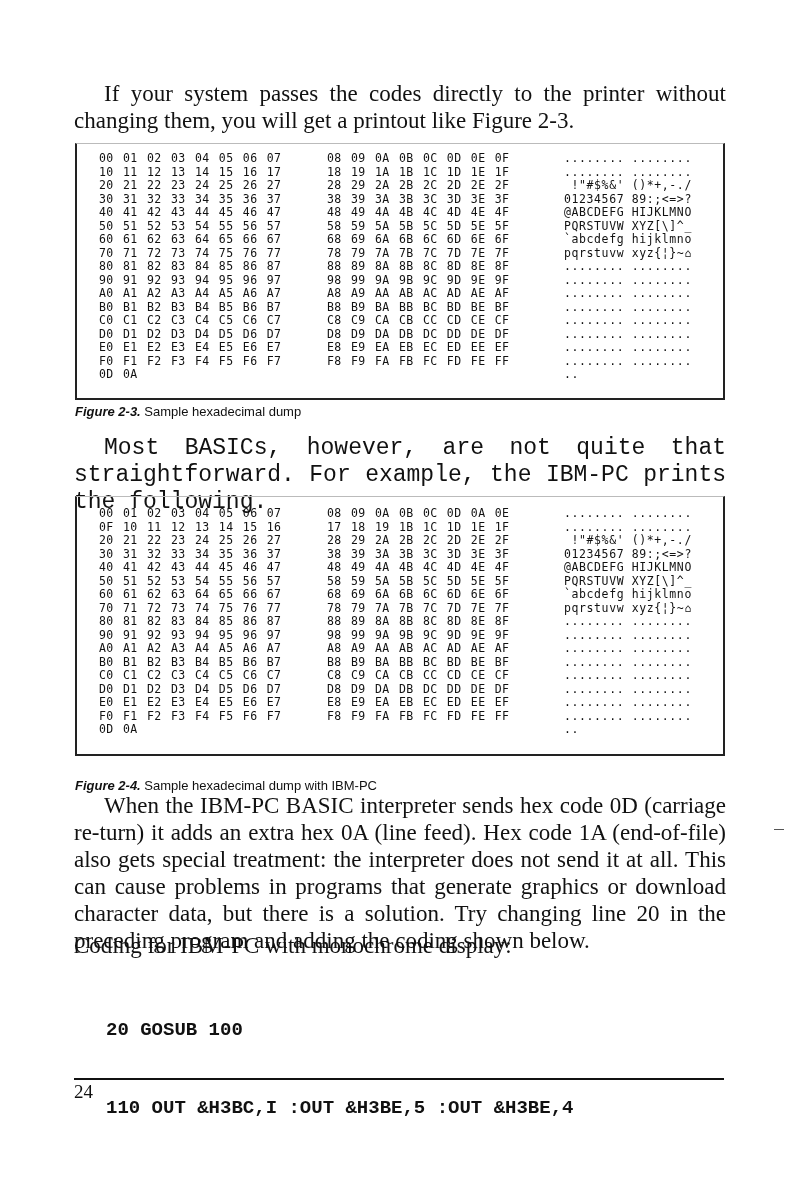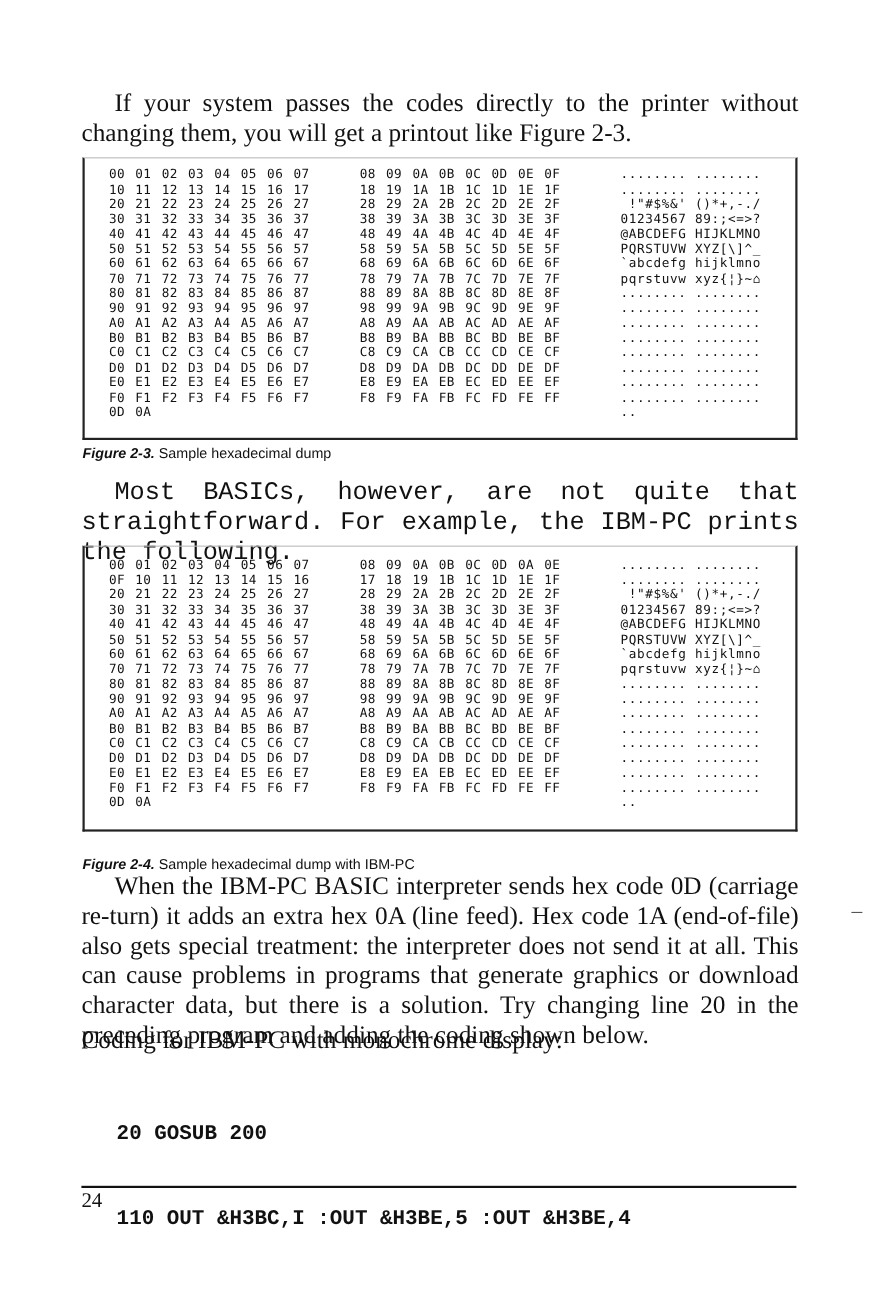--- a/index.html
+++ b/index.html
@@ -46,19 +46,19 @@
   <div class="ascii mono" style="top:10px;" id="fig24ascii"><div class="row">........ ........</div><div class="row">........ ........</div><div class="row"> !"#$%&amp;' ()*+,-./</div><div class="row">01234567 89:;&lt;=&gt;?</div><div class="row">@ABCDEFG HIJKLMNO</div><div class="row">PQRSTUVW XYZ[\]^_</div><div class="row">`abcdefg hijklmno</div><div class="row">pqrstuvw xyz{¦}~⌂</div><div class="row">........ ........</div><div class="row">........ ........</div><div class="row">........ ........</div><div class="row">........ ........</div><div class="row">........ ........</div><div class="row">........ ........</div><div class="row">........ ........</div><div class="row">........ ........</div><div class="row">..</div></div>
 </div>
 <div class="caption sans" style="top:762px;margin-top:16px;"><b>Figure 2-4.</b><span> Sample hexadecimal dump with IBM-PC</span></div>
 
 <div class="para serif" style="top:792px;"><span class="indent"></span><span>When the IBM-PC BASIC interpreter sends hex code 0D (carriage re-turn) it adds an extra hex 0A (line feed). Hex code 1A (end-of-file) also gets special treatment: the interpreter does not send it at all. This can cause problems in programs that generate graphics or download character data, but there is a solution. Try changing line 20 in the preceding program and adding the coding shown below.</span></div>
 <div class="margin-mark"></div>
 
 <div class="para serif" style="top:932px;"><span>Coding for IBM-PC with monochrome display:</span></div>
 
 <div class="code" style="top:965px;">
-  <div>20 GOSUB 200</div>
+  <div>20 GOSUB 100</div>
   <div>110 OUT &amp;H3BC,I :OUT &amp;H3BE,5 :OUT &amp;H3BE,4</div>
   
 </div>
 
 <div class="rule"></div>
 <div class="pagenum serif">24</div>
 
 </body></html>

